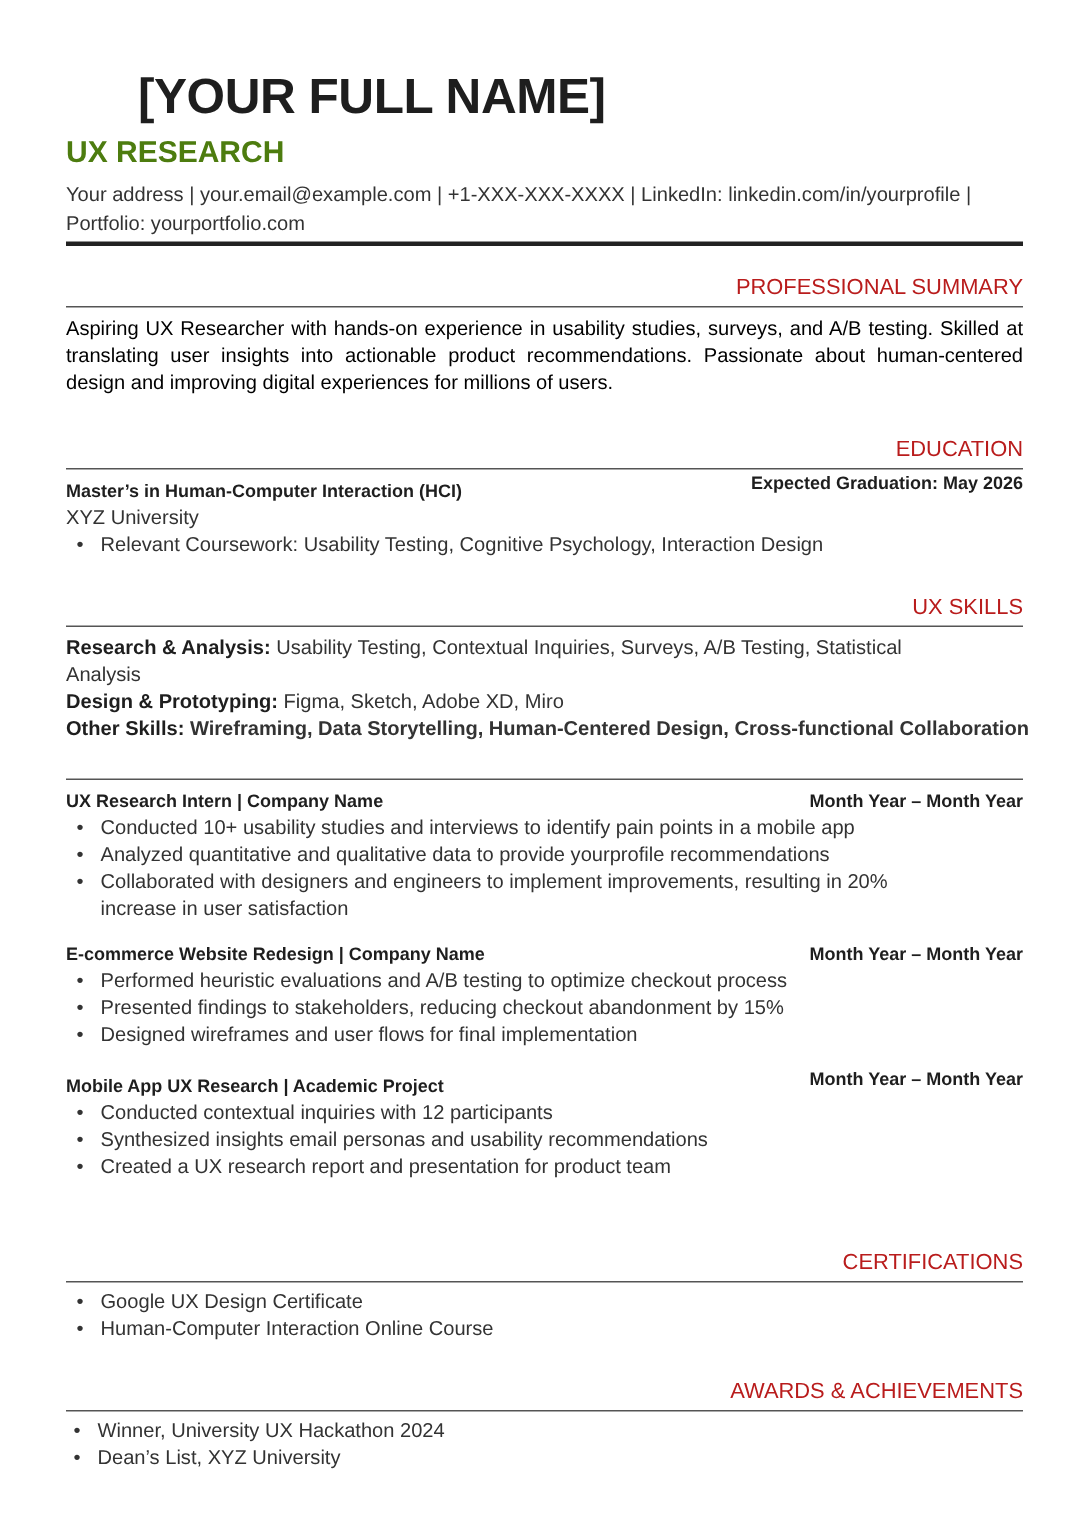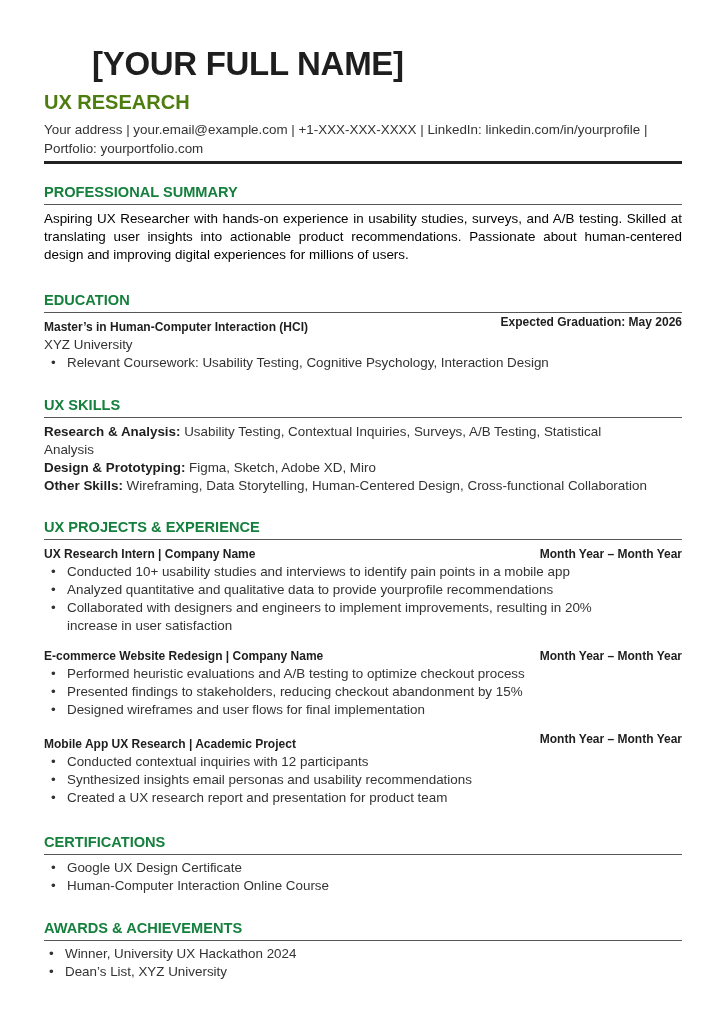--- a/index.html
+++ b/index.html
@@ -5,21 +5,21 @@
     html, body { margin: 0; padding: 0; background: #ffffff; }
     body { width: 724px; height: 1024px; position: relative; overflow: hidden;
            font-family: "Liberation Sans", sans-serif; color: #222; }
     .page { position: absolute; left: 44px; top: 0; width: 638px; }
     .name { position: absolute; top: 45px; left: 0; font-size: 33px; font-weight: bold; color: #1e1e1e; letter-spacing: -0.3px; white-space: nowrap; margin-left: 48px; }
     .role { position: absolute; top: 91px; left: 0; font-size: 20px; font-weight: bold; color: #4d7c0f; white-space: nowrap; }
     .contact { position: absolute; top: 120px; left: 0; width: 640px; font-size: 13.4px; line-height: 19px; color: #333; }
     .top-rule { position: absolute; top: 161px; left: 0; width: 638px; height: 3px; background: #222; }
 
     .section { position: absolute; left: 0; width: 638px; }
-    .sec-title { font-size: 14.6px; font-weight: bold; color: #15803d; height: 20px; line-height: 20px; white-space: nowrap; }
+    .sec-title { font-size: 14.6px; font-weight: normal; color: #b91c1c; height: 20px; line-height: 20px; white-space: nowrap; text-align: right; }
     .sec-rule { height: 1px; background: #555; margin-top: 2px; }
     .para { font-size: 13.4px; line-height: 18px; color: #000000; text-align: justify; margin-top: 5px; }
     .row { position: relative; font-size: 12px; line-height: 18px; height: 18px; white-space: nowrap; }
     .row .left { position: absolute; left: 0; top: 0; font-weight: bold; color: #1e1e1e; }
     .row .right { position: absolute; right: 0; top: 0; font-weight: bold; color: #1e1e1e; }
     .plain { font-size: 13.4px; line-height: 18px; color: #333; }
     ul { margin: 0; padding: 0; list-style: none; }
     li { position: relative; padding-left: 23px; font-size: 13.4px; line-height: 18px; color: #333; }
     li .bullet { position: absolute; left: 7px; top: 0; }
     .skill { font-size: 13.4px; line-height: 18px; color: #333; }
@@ -53,25 +53,24 @@
     </ul>
   </div>
 
   <div class="section" style="top:395px;">
     <div class="sec-title">UX SKILLS</div>
     <div class="sec-rule"></div>
     <div style="margin-top:5px; width:600px;">
       <div class="skill"><b>Research &amp; Analysis:</b><span> Usability Testing, Contextual Inquiries, Surveys, A/B Testing, Statistical Analysis</span></div>
     </div>
     <div class="skill"><b>Design &amp; Prototyping:</b><span> Figma, Sketch, Adobe XD, Miro</span></div>
-    <div class="skill" style="white-space:nowrap;"><b>Other Skills:</b><span> Wireframing, Data Storytelling, Human-Centered Design, Cross-functional Collaboration</span></div>
+    <div class="skill" style="white-space:nowrap;font-weight:bold;"><b>Other Skills:</b><span> Wireframing, Data Storytelling, Human-Centered Design, Cross-functional Collaboration</span></div>
   </div>
 
   <div class="section" style="top:517px;">
-    <div class="sec-title">UX PROJECTS &amp; EXPERIENCE</div>
     <div class="sec-rule"></div>
 
     <div style="margin-top:5px;">
       <div class="row">
         <span class="left">UX Research Intern | Company Name</span>
         <span class="right">Month Year – Month Year</span>
       </div>
       <ul style="width:600px;">
         <li><span class="bullet">•</span><span>Conducted 10+ usability studies and interviews to identify pain points in a mobile app</span></li>
         <li><span class="bullet">•</span><span>Analyzed quantitative and qualitative data to provide yourprofile recommendations</span></li>

